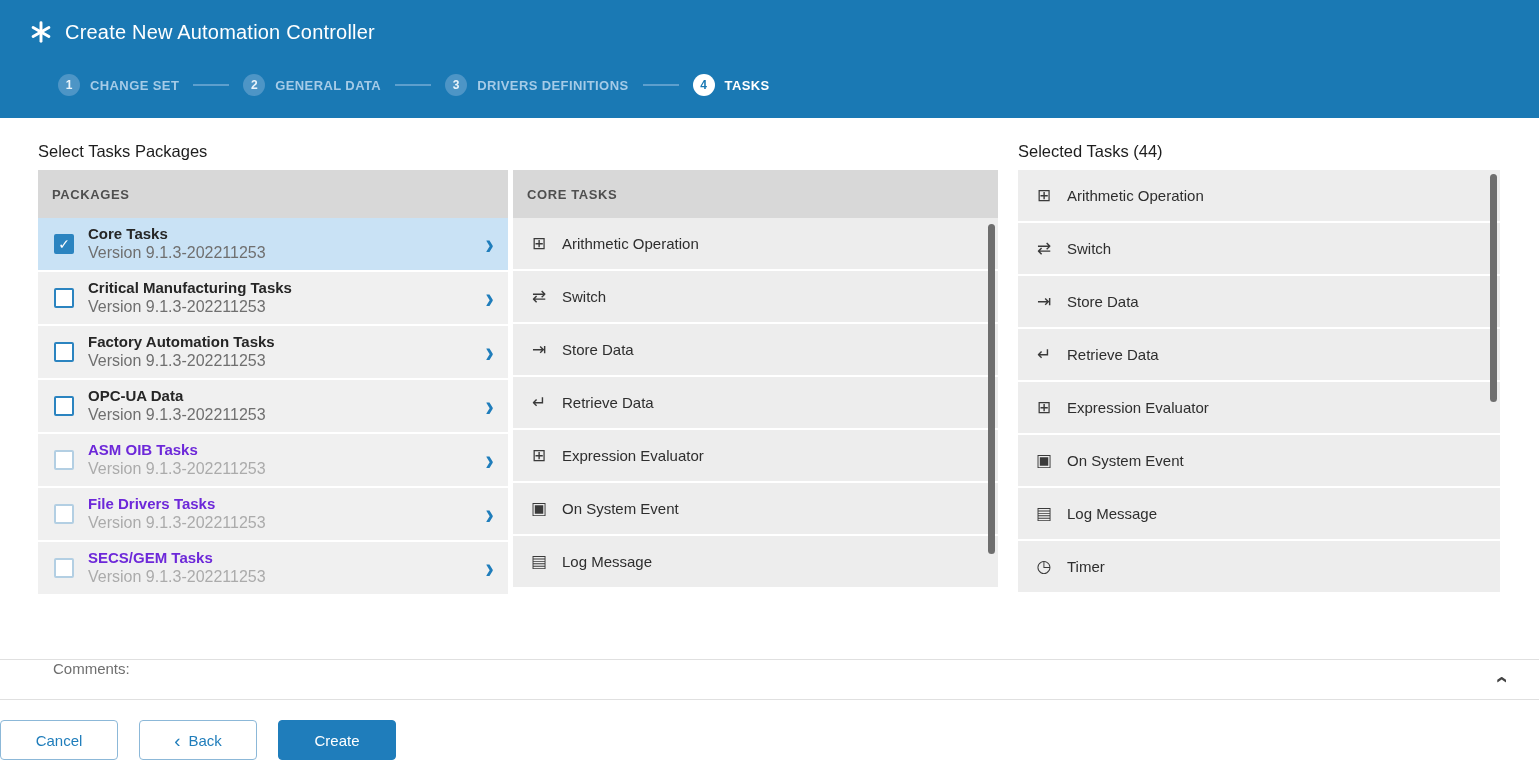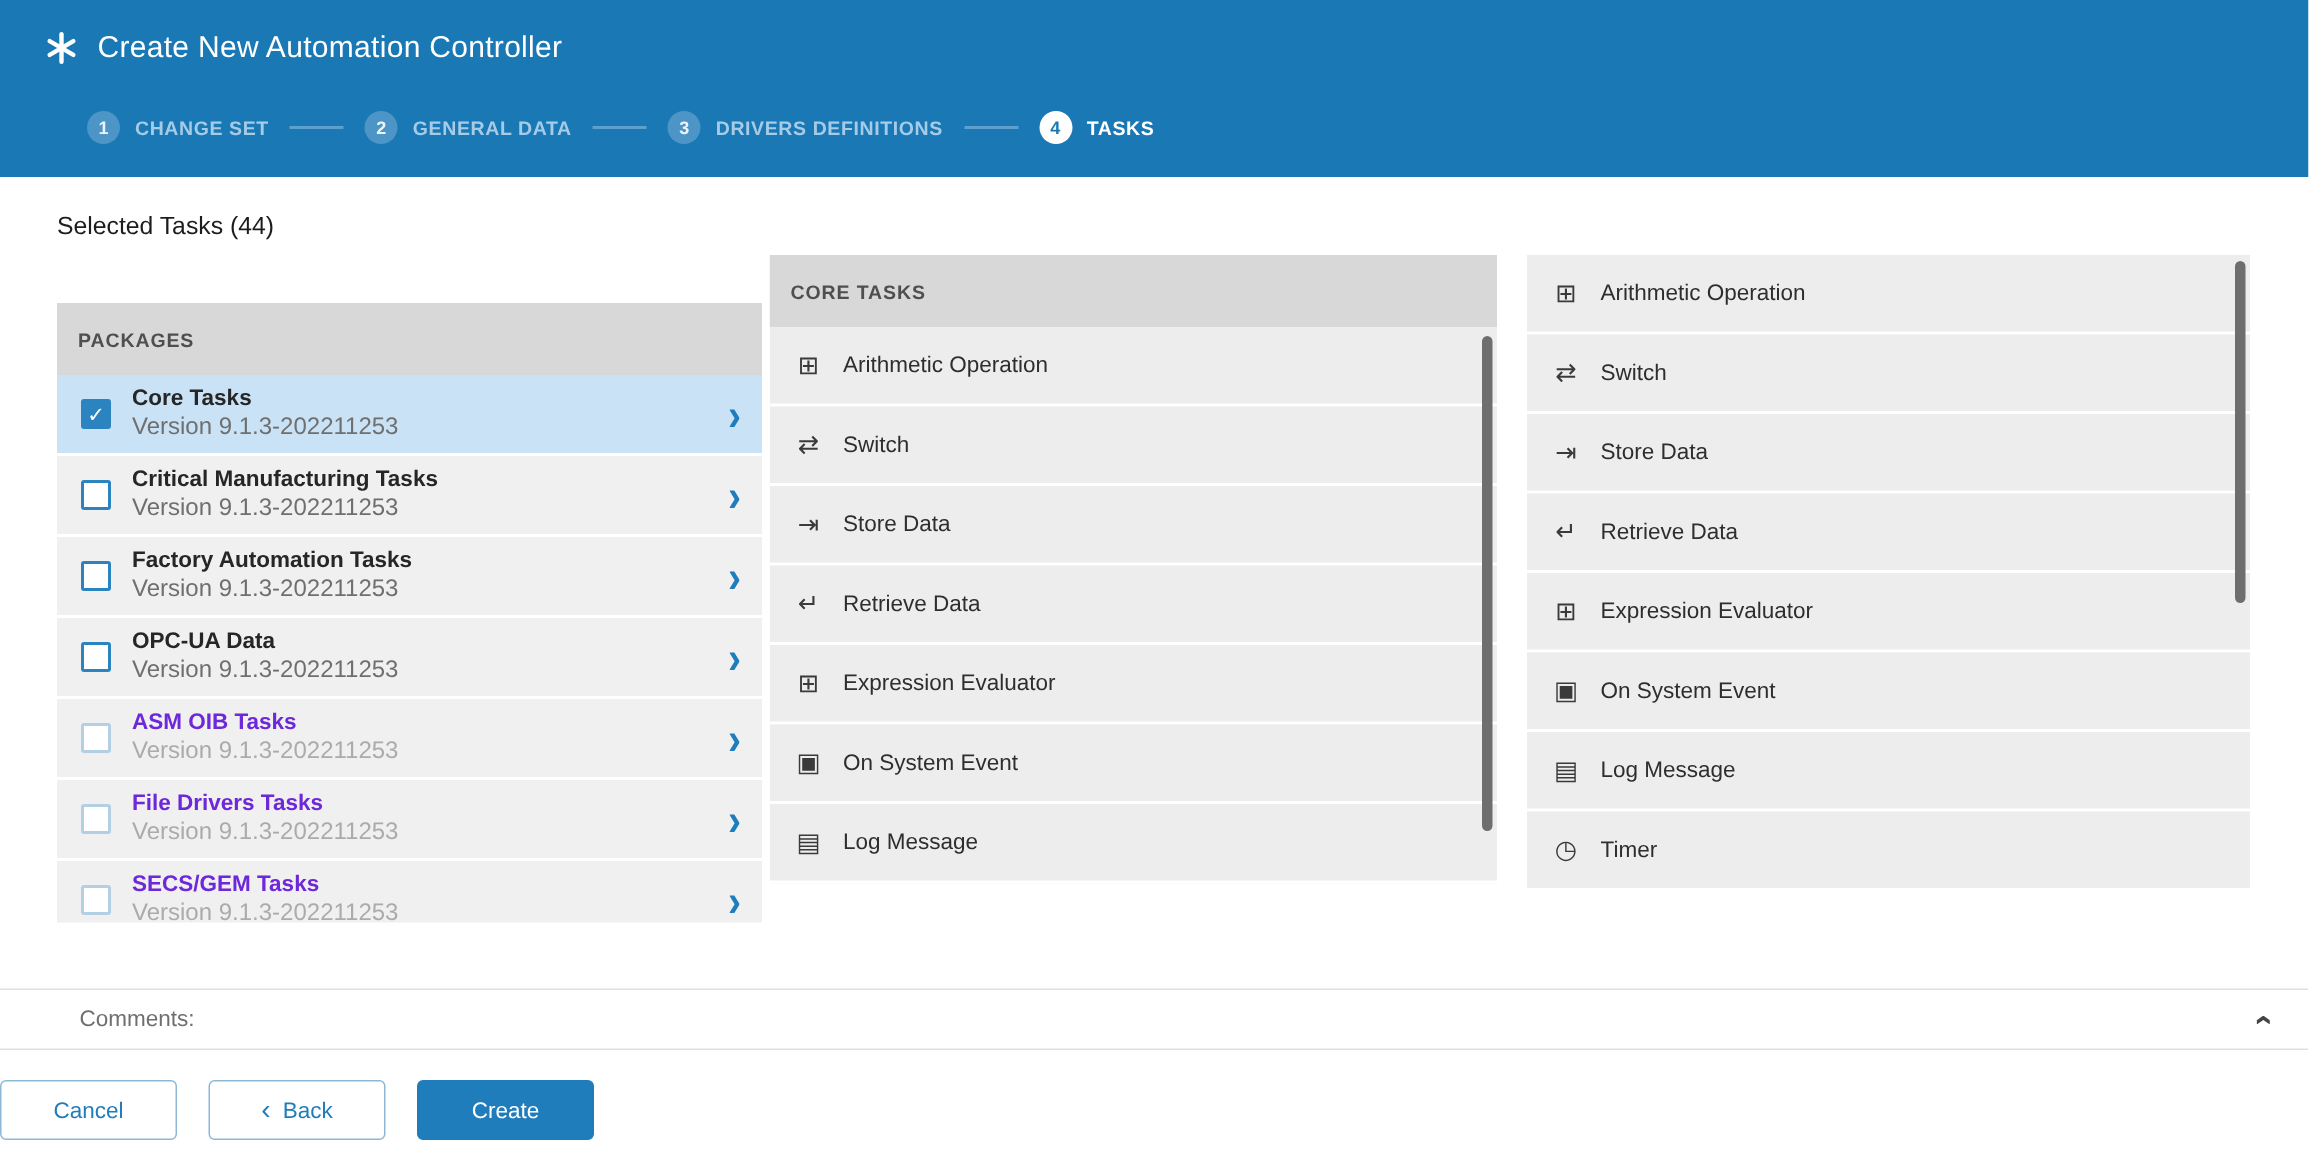--- a/index.html
+++ b/index.html
@@ -28,21 +28,21 @@
   .step-connector{width:36px;height:2px;background:#5d9fcd;margin:0 14px;}
 
   
   .content{padding:24px 39px 0 38px;}
   .titles-row{display:flex;margin-bottom:9px;}
   .section-title{font-size:16.5px;color:#1d1d1d;}
   .section-title.left{width:980px;}
   .main{display:flex;gap:20px;}
   .left-tables{width:960px;height:445px;display:flex;gap:5px;overflow:hidden;}
   .panel{position:relative;overflow:hidden;}
-  .packages-panel{width:470px;margin-top:32px;}
+  .packages-panel{width:470px;}
   .core-panel{width:485px;}
   .selected-panel{width:482px;height:445px;}
   .panel-header{height:48px;background:#d8d8d8;display:flex;align-items:center;padding-left:14px;font-size:13px;font-weight:700;color:#4f4f4f;letter-spacing:.6px;}
   .rows{overflow:hidden;}
   .packages-panel .rows,.core-panel .rows{height:397px;}
   .selected-panel .rows{height:445px;}
 
   
   .pkg-row{display:flex;align-items:center;height:54px;background:#f0f0f0;border-bottom:2px solid #fff;padding:0 14px 0 16px;cursor:pointer;}
   .pkg-row.selected{background:var(--selected-row);}
@@ -59,21 +59,21 @@
   
   .task-row{height:53px;border-bottom:2px solid #fff;background:#ededed;display:flex;align-items:center;padding-left:16px;gap:13px;font-size:15px;color:#2e2e2e;}
   .task-icon{font-size:17px;color:#3a3a3a;width:20px;text-align:center;flex:none;}
 
   
   .scrollbar{position:absolute;right:3px;width:7px;border-radius:4px;background:#6e6e6e;}
   .core-scroll{top:54px;height:330px;}
   .selected-scroll{top:4px;height:228px;}
 
   
-  .comments-bar{margin-top:44px;height:41px;border-top:1px solid #e0e0e0;border-bottom:1px solid #e0e0e0;display:flex;align-items:center;justify-content:space-between;padding:0 28px 0 53px;color:#6f6f6f;font-size:15px;}
+  .comments-bar{margin-top:44px;height:41px;border-top:1px solid #e0e0e0;border-bottom:1px solid #e0e0e0;display:flex;justify-content:space-between;padding:0 28px 0 53px;color:#6f6f6f;font-size:15px;}
   .collapse{display:inline-block;transform:rotate(-90deg);font-size:22px;color:#444;cursor:pointer;font-weight:bold;}
 
   
   .footer{display:flex;gap:21px;padding:20px 42px 0 0;}
   .btn{height:40px;min-width:118px;font-size:15px;border-radius:4px;font-family:"Liberation Sans",sans-serif;cursor:pointer;display:flex;align-items:center;justify-content:center;gap:8px;}
   .btn-outline{background:#fff;border:1px solid #8cb8d8;color:var(--accent);}
   .btn-primary{background:var(--accent);border:1px solid var(--accent);color:#fff;}
   .back-chev{font-size:19px;line-height:1;}
 </style>
 </head>
@@ -112,20 +112,21 @@
         <div class="step-connector"></div>
         <div class="step active">
           <div class="step-circle">4</div>
           <div class="step-label">TASKS</div>
         </div>
       </div>
   </header>
 
   <div class="content">
     <div class="titles-row">
+      <div class="section-title left">Select Tasks Packages</div>
       <div class="section-title">Selected Tasks (44)</div>
     </div>
 
     <div class="main">
       <div class="left-tables">
         <div class="panel packages-panel">
           <div class="panel-header">PACKAGES</div>
           <div class="rows">
               <div class="pkg-row selected">
                 <div class="checkbox checked">✓</div>

